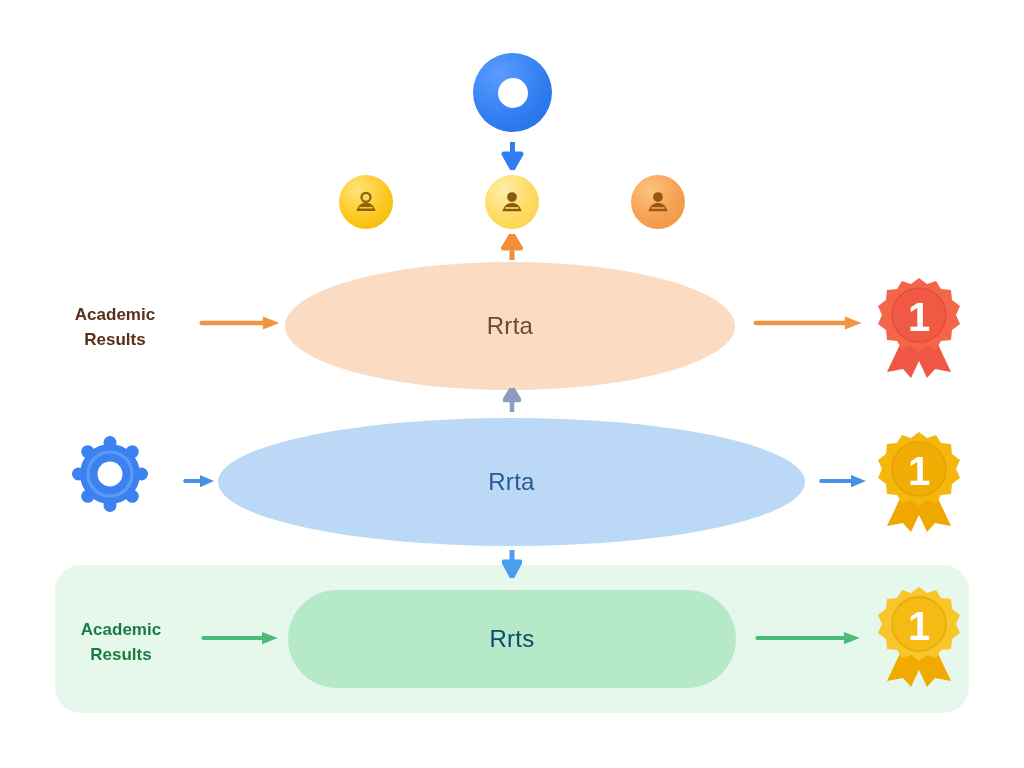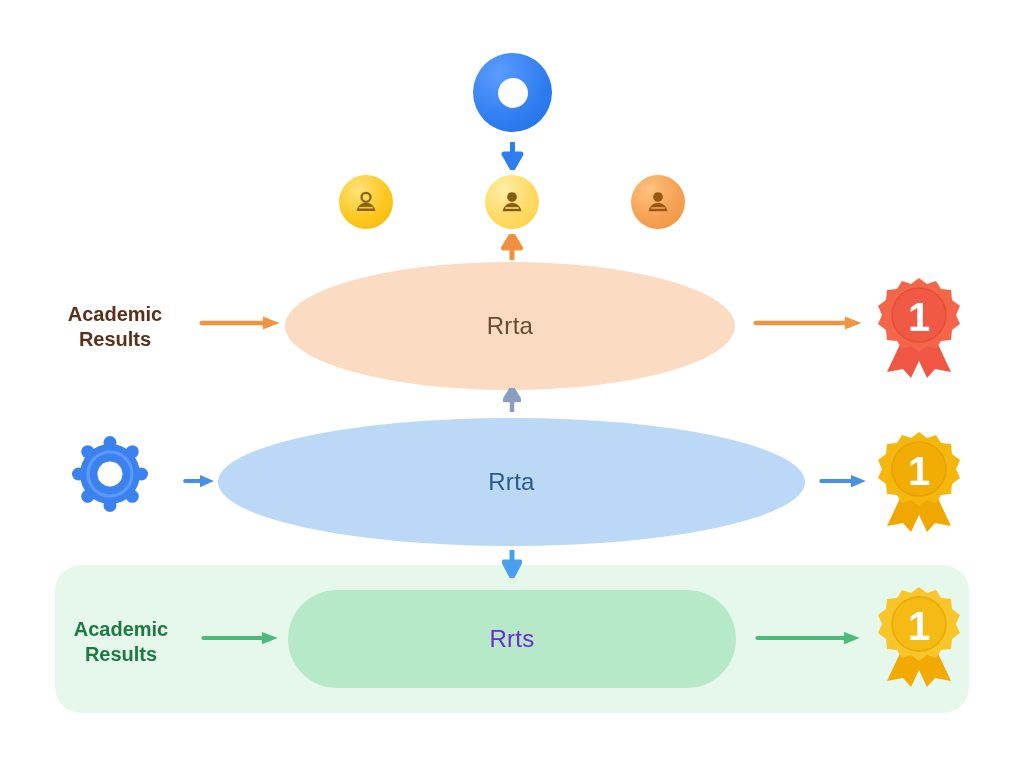--- a/index.html
+++ b/index.html
@@ -40,25 +40,25 @@
     border-radius:49px;
     display:flex;align-items:center;justify-content:center;
   }
 
   .node-label{
     font-size:24px;letter-spacing:.3px;
     pointer-events:none;user-select:none;
   }
   .lbl-orange{color:#6b4a33;}
   .lbl-blue{color:#275a94;}
-  .lbl-green{color:#6d28d9;}
+  .lbl-green{color:#0c4a6e;}
 
   
   .side-label{
-    font-size:20px;line-height:25px;font-weight:700;
+    font-size:17px;line-height:25px;font-weight:700;
     text-align:center;width:170px;
   }
   .side-orange{left:30px;top:302px;color:#5a3118;}
   .side-green{left:36px;top:617px;color:#1d7b42;}
 
   
   .harrow{height:14px;display:block;}
 
   
   .varrow{display:block;}

